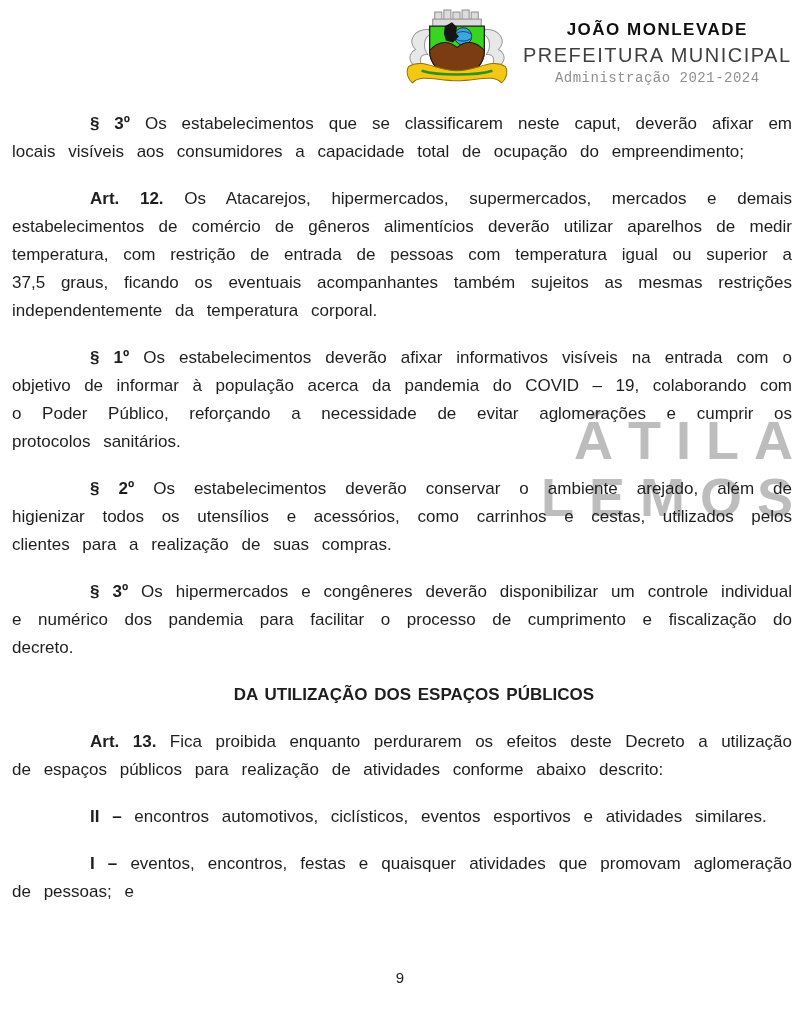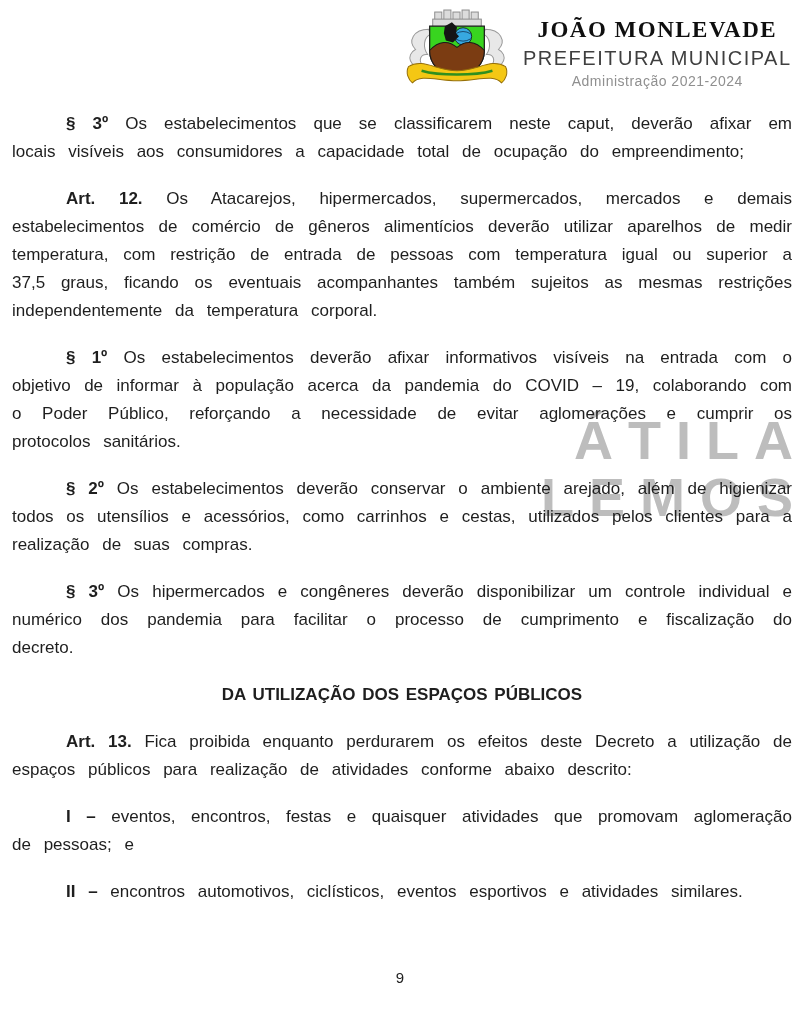--- a/index.html
+++ b/index.html
@@ -19,40 +19,41 @@
     position: absolute;
     top: 9px;
     left: 396px;
     display: flex;
     align-items: center;
     gap: 5px;
   }
   .crest svg { width: 122px; height: 83px; display: block; }
   .letterhead-text { text-align: center; padding-top: 4px; }
   .muni-title {
-    font-family: Liberation Serif, serif;
+    font-family: Liberation Sans, sans-serif;
     font-weight: bold;
-    font-size: 23px;
+    font-size: 17px;
     letter-spacing: 1.5px;
     color: #0f0f0f;
     white-space: nowrap;
   }
   .muni-sub {
     font-size: 20px;
     letter-spacing: 1.5px;
     color: #3f3f3f;
     margin-top: 4px;
     white-space: nowrap;
   }
   .muni-admin {
     font-size: 14px;
     letter-spacing: 0.5px;
     color: #8f8f8f;
     margin-top: 3px;
     white-space: nowrap;
+    font-family: Liberation Mono, monospace;
   }
   
   .watermark {
     position: absolute;
     top: 412px;
     right: -8px;
     z-index: 0;
     text-align: right;
     font-weight: bold;
     font-size: 54px;
@@ -78,21 +79,21 @@
   .doc-body p.body {
     text-align: justify;
     text-indent: 54px;
     word-spacing: 8px;
   }
   .doc-body p.heading {
     text-align: center;
     font-weight: bold;
     word-spacing: 2px;
   }
-  .b { font-weight: bold; }
+  .b { font-weight: bold; margin-left: 24px; }
   .i { }
   
   .page-number {
     position: absolute;
     top: 969px;
     left: 0;
     width: 100%;
     text-align: center;
     font-size: 15px;
     color: #1e1e1e;
@@ -151,19 +152,19 @@
   </div>
 
   <main class="doc-body">
       <p class="body"><span class="b">§ 3º</span><span> Os estabelecimentos que se classificarem neste </span><span class="i">caput</span><span>, deverão afixar em locais visíveis aos consumidores a capacidade total de ocupação do empreendimento;</span></p>
       <p class="body"><span class="b">Art. 12.</span><span> Os Atacarejos, hipermercados, supermercados, mercados e demais estabelecimentos de comércio de gêneros alimentícios deverão utilizar aparelhos de medir temperatura, com restrição de entrada de pessoas com temperatura igual ou superior a 37,5 graus, ficando os eventuais acompanhantes também sujeitos as mesmas restrições independentemente da temperatura corporal.</span></p>
       <p class="body"><span class="b">§ 1º</span><span> Os estabelecimentos deverão afixar informativos visíveis na entrada com o objetivo de informar à população acerca da pandemia do COVID – 19, colaborando com o Poder Público, reforçando a necessidade de evitar aglomerações e cumprir os protocolos sanitários.</span></p>
       <p class="body"><span class="b">§ 2º</span><span> Os estabelecimentos deverão conservar o ambiente arejado, além de higienizar todos os utensílios e acessórios, como carrinhos e cestas, utilizados pelos clientes para a realização de suas compras.</span></p>
       <p class="body"><span class="b">§ 3º</span><span> Os hipermercados e congêneres deverão disponibilizar um controle individual e numérico dos pandemia para facilitar o processo de cumprimento e fiscalização do decreto.</span></p>
       <p class="heading"><span class="b">DA UTILIZAÇÃO DOS ESPAÇOS PÚBLICOS</span></p>
       <p class="body"><span class="b">Art. 13.</span><span> Fica proibida enquanto perdurarem os efeitos deste Decreto a utilização de espaços públicos para realização de atividades conforme abaixo descrito:</span></p>
+      <p class="body"><span class="b">II –</span><span> encontros automotivos, ciclísticos, eventos esportivos e atividades similares.</span></p>
       <p class="body"><span class="b">I –</span><span> eventos, encontros, festas e quaisquer atividades que promovam aglomeração de pessoas; e</span></p>
-      <p class="body"><span class="b">II –</span><span> encontros automotivos, ciclísticos, eventos esportivos e atividades similares.</span></p>
     </main>
 
   <footer class="page-number">9</footer>
 
 </div>
 
 </body></html>

